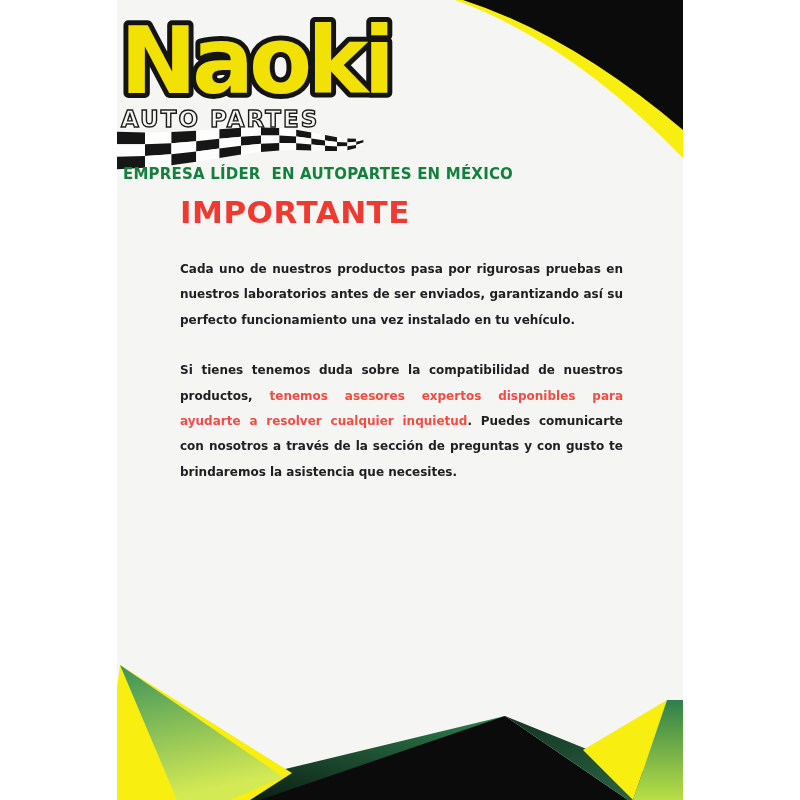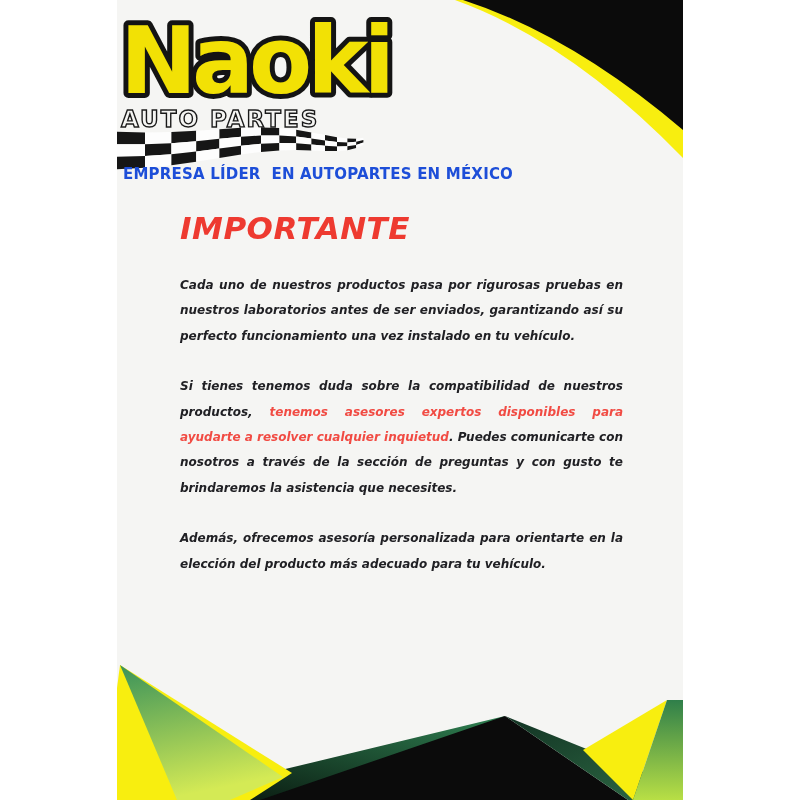--- a/index.html
+++ b/index.html
@@ -13,27 +13,27 @@
     position:absolute;left:117px;top:0;width:566px;height:800px;
     background:#f5f5f3;overflow:hidden;
   }
   
   .brand{position:absolute;left:0;top:12px;width:566px;height:175px;}
   .logo-main{position:absolute;left:1px;top:1px;width:330px;height:97px;}
   .logo-sub{position:absolute;left:3px;top:92px;width:210px;height:30px;}
   .flag{position:absolute;left:0px;top:110px;width:250px;height:48px;}
   .tagline{
     position:absolute;left:6px;top:153px;width:420px;
-    font-size:15px;font-weight:bold;color:#1d4ed8;
+    font-size:15px;font-weight:bold;color:#15803d;
     letter-spacing:0.2px;white-space:pre-wrap;
   }
   
   .corner{position:absolute;right:0;top:0;width:253px;height:162px;}
   
-  .copy{position:absolute;left:63px;top:210px;width:443px;font-style:italic;}
+  .copy{position:absolute;left:63px;top:194px;width:443px;}
   .heading{
     font-size:31px;font-weight:bold;color:#ee3a30;
     letter-spacing:0.5px;margin:0 0 27px 0;
   }
   .copy p{
     margin:0 0 25px 0;font-size:12px;font-weight:bold;color:#202024;
     line-height:25.4px;text-align:justify;
   }
   .red-inline{color:#f14b43;}
   
@@ -103,21 +103,20 @@
             <polygon points="239.2,22.947937990123464 246.39999999999998,20.544083425831538 246.39999999999998,22.96408342583154 239.2,26.087937990123464" fill="#fdfdfd"></polygon>
           </g>
       </svg>
       <div class="tagline">EMPRESA LÍDER  EN AUTOPARTES EN MÉXICO</div>
     </div>
 
     <div class="copy">
       <h1 class="heading">IMPORTANTE</h1>
       <p>Cada uno de nuestros productos pasa por rigurosas pruebas en nuestros laboratorios antes de ser enviados, garantizando así su perfecto funcionamiento una vez instalado en tu vehículo.</p>
       <p><span>Si tienes tenemos duda sobre la compatibilidad de nuestros productos, </span><span class="red-inline">tenemos asesores expertos disponibles para ayudarte a resolver cualquier inquietud</span><span>. Puedes comunicarte con nosotros a través de la sección de preguntas y con gusto te brindaremos la asistencia que necesites.</span></p>
-      <p>Además, ofrecemos asesoría personalizada para orientarte en la elección del producto más adecuado para tu vehículo.</p>
     </div>
 
     <svg class="footer-deco" viewBox="0 0 566 160" preserveAspectRatio="none">
       <defs>
         <linearGradient id="gFanL" x1="0" y1="0" x2="0.25" y2="1">
           <stop offset="0" stop-color="#3a925a"></stop>
             <stop offset="1" stop-color="#d4ea55"></stop>
         </linearGradient>
         <linearGradient id="gFanR" x1="0" y1="0" x2="0" y2="1">
           <stop offset="0" stop-color="#2f7f4a"></stop>

